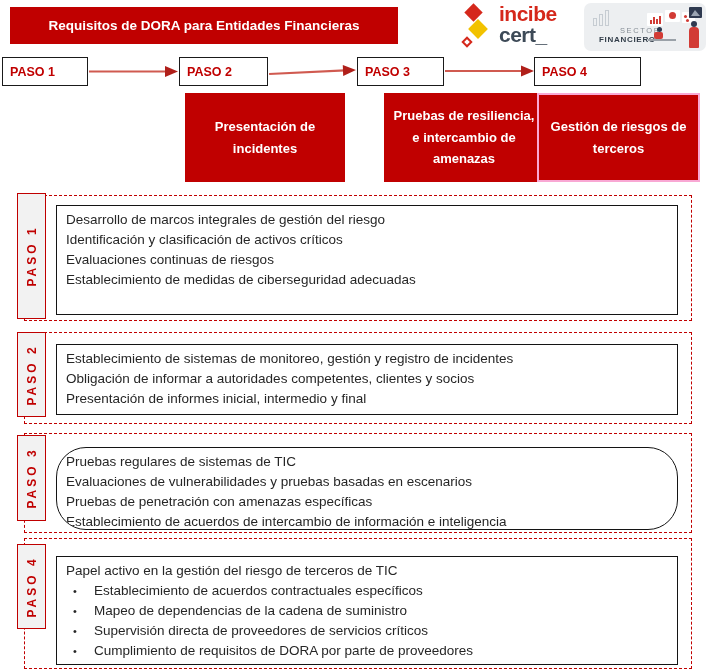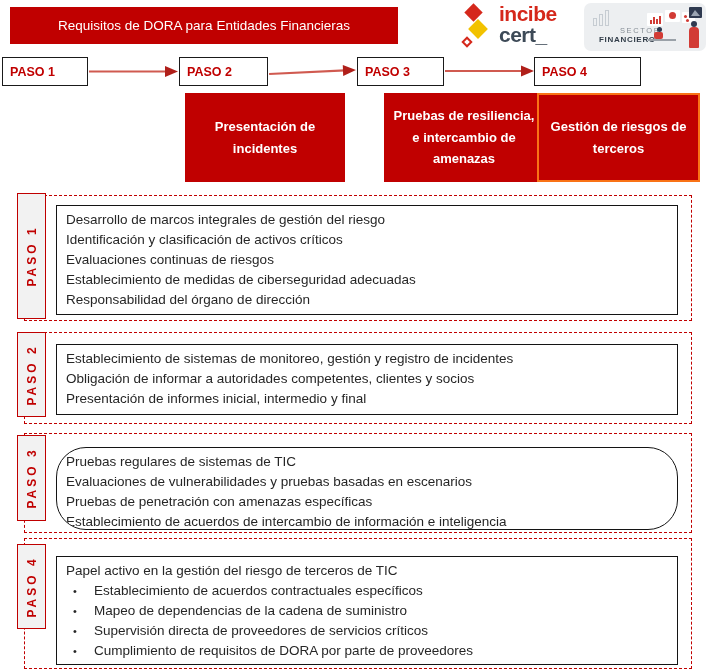--- a/index.html
+++ b/index.html
@@ -1,21 +1,21 @@
 <!DOCTYPE html>
 <html><head>
 <meta charset="utf-8">
 <style>
   * { margin:0; padding:0; box-sizing:border-box; }
   body { background:#fff; font-family:"Liberation Sans", sans-serif; }
   .canvas { position:relative; width:710px; height:672px; background:#fff; overflow:hidden; }
 
   
   .banner { position:absolute; left:10px; top:7px; width:388px; height:37px;
-    background:#C00000; color:#fff; font-weight:normal; font-size:13.5px;
+    background:#C00000; color:#fff; font-weight:bold; font-size:13.5px;
     display:flex; align-items:center; justify-content:center; text-align:center; }
 
   
   .logo-incibe { position:absolute; left:452px; top:2px; width:118px; height:48px; }
   .dia { position:absolute; transform:rotate(45deg); }
   .dia-red { left:15px; top:4px; width:13px; height:13px; background:#D5281B; }
   .dia-yellow { left:19px; top:20px; width:14px; height:14px; background:#F2C200; }
   .dia-hollow { left:11px; top:36px; width:8px; height:8px; border:2px solid #D5281B; background:#fff; }
   .incibe-word1 { position:absolute; left:47px; top:0px; font-size:21px; font-weight:bold;
     color:#D5281B; letter-spacing:-0.5px; }
@@ -57,21 +57,21 @@
   .s3 { left:357px; width:87px; } .s4 { left:534px; width:107px; }
   .arrows { position:absolute; left:0; top:57px; width:710px; height:30px; pointer-events:none; }
 
   
   .hbox { position:absolute; top:93px; height:89px; background:#C00000; color:#fff;
     font-weight:bold; font-size:13px; line-height:1.65; display:flex; align-items:center;
     justify-content:center; text-align:center; padding:0 6px; }
   .h1 { left:8px; width:162px; border:2px solid #111; }
   .h2 { left:185px; width:160px; }
   .h3 { left:384px; width:160px; }
-  .h4 { left:537px; width:163px; border:2px solid #f97316; }
+  .h4 { left:537px; width:163px; border:2px solid #f9a8d4; }
 
   
   .sec { position:absolute; left:24px; width:668px; border:1.5px dashed #C00000; }
   .sec1 { top:195px; height:126px; } .sec2 { top:332px; height:92px; }
   .sec3 { top:433px; height:100px; } .sec4 { top:538px; height:131px; }
   .seclabel { position:absolute; left:-8px; width:29px; background:#F2F2F2;
     border:1.6px solid #C00000; display:flex; align-items:center; justify-content:center; }
   .sec1 .seclabel { top:-3px; height:126px; } .sec2 .seclabel { top:-1px; height:85px; }
   .sec3 .seclabel { top:1px; height:86px; } .sec4 .seclabel { top:5px; height:85px; }
   .vtext { transform:rotate(-90deg); white-space:nowrap; color:#C00000;
@@ -175,21 +175,20 @@
 
   <div class="sec sec1">
     <div class="seclabel">
       <span class="vtext">PASO 1</span>
     </div>
     <div class="secbox">
       <div class="line">Desarrollo de marcos integrales de gestión del riesgo</div>
       <div class="line">Identificación y clasificación de activos críticos</div>
       <div class="line">Evaluaciones continuas de riesgos</div>
       <div class="line">Establecimiento de medidas de ciberseguridad adecuadas</div>
-      <div class="line">Responsabilidad del órgano de dirección</div>
     </div>
   </div>
 
   <div class="sec sec2">
     <div class="seclabel">
       <span class="vtext">PASO 2</span>
     </div>
     <div class="secbox">
       <div class="line">Establecimiento de sistemas de monitoreo, gestión y registro de incidentes</div>
       <div class="line">Obligación de informar a autoridades competentes, clientes y socios</div>

